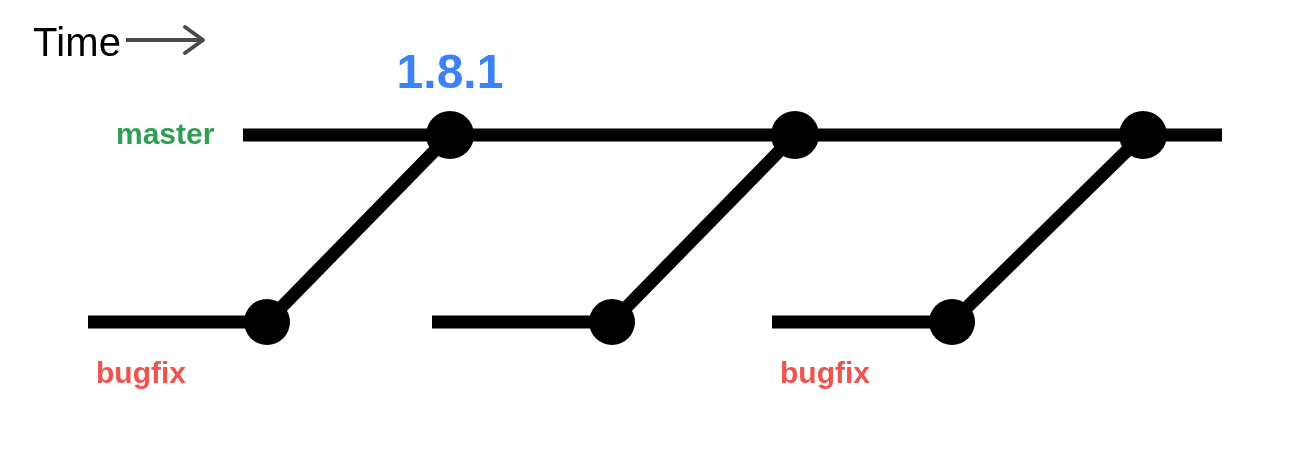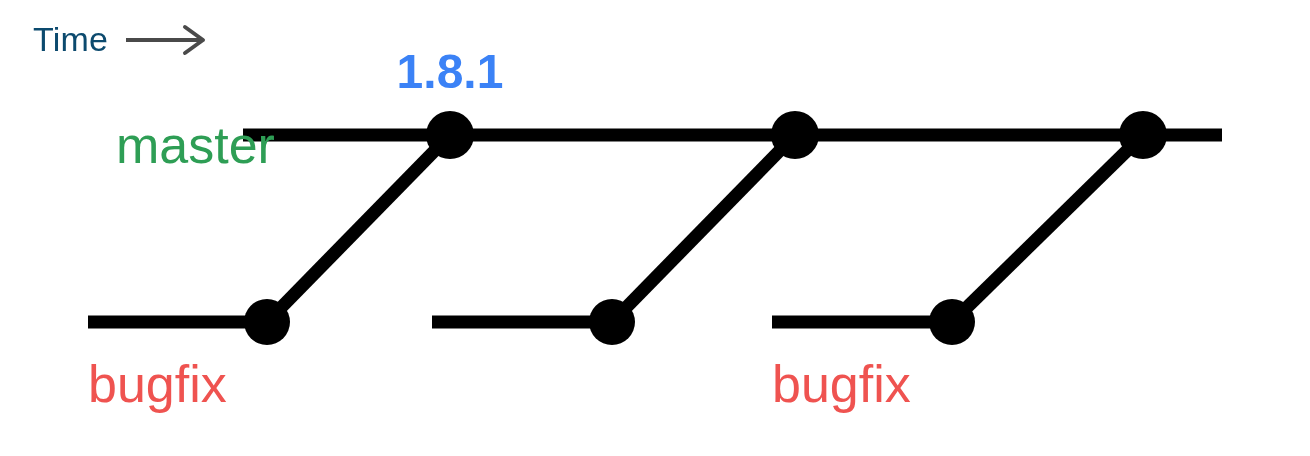--- a/index.html
+++ b/index.html
@@ -25,44 +25,45 @@
     height: 456px;
   }
   .lbl {
     position: absolute;
     white-space: nowrap;
     line-height: 1;
   }
   .time-label {
     left: 33px;
     top: 22px;
-    font-size: 34px;
-    color: #0c4a6e;
+    font-size: 40px;
+    color: #000000;
     font-weight: 400;
     letter-spacing: 0.2px;
   }
   .branch-name {
-    font-size: 52px;
-    font-weight: normal;
+    font-size: 30px;
+    font-weight: bold;
   }
   .master-label {
     left: 116px;
     top: 119px;
     color: #2e9e55;
   }
   .version-label {
     font-size: 48px;
     font-weight: bold;
     color: #3b82f6;
     top: 48px;
     transform: translateX(-50%);
   }
   .bottom-label {
     color: #ef5350;
     top: 358px;
+    margin-left: 8px;
   }
 </style>
 </head>
 <body>
 
 <div id="canvas">
 
   <svg id="git-svg" viewBox="0 0 1310 456" xmlns="http://www.w3.org/2000/svg">
 
     <g>

